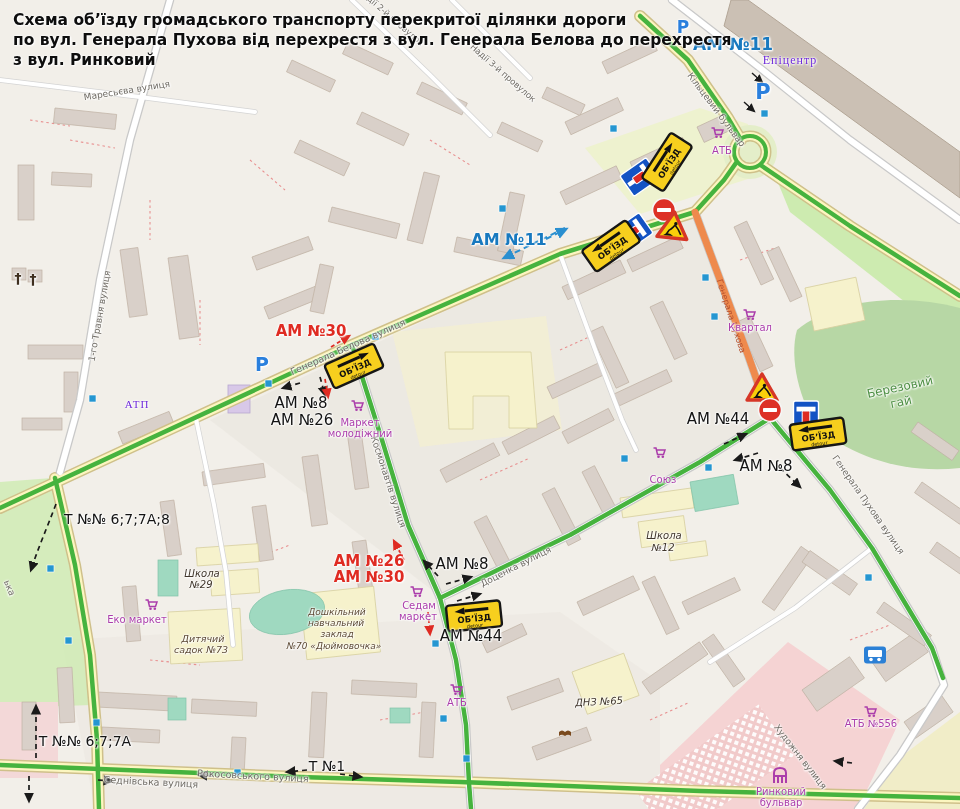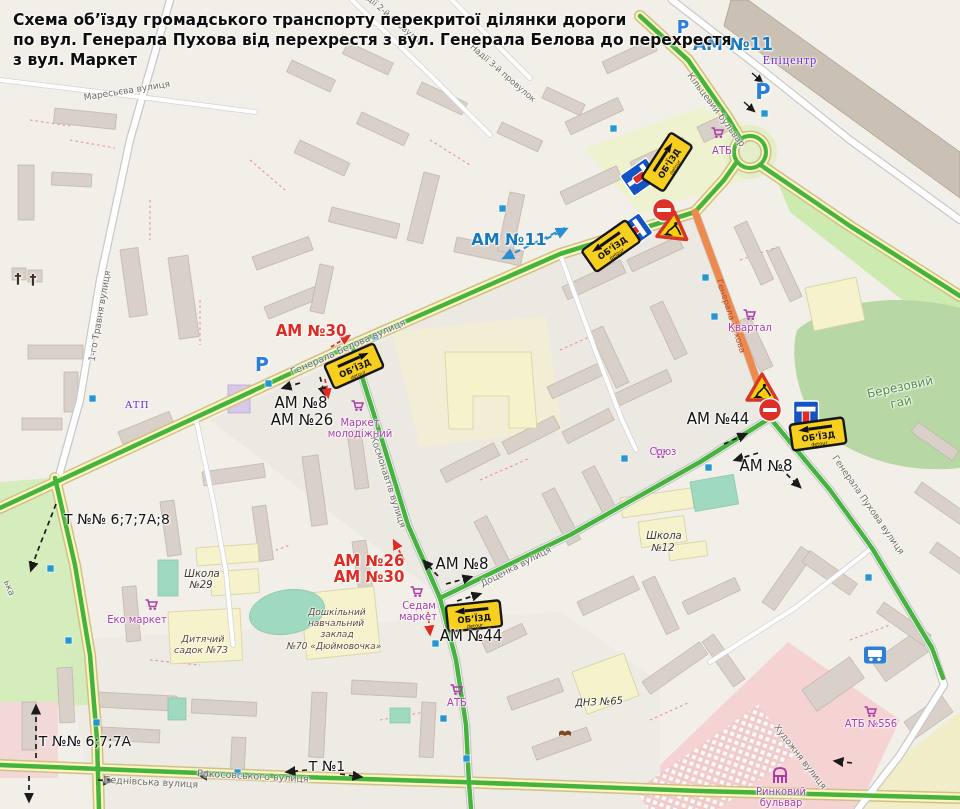--- a/index.html
+++ b/index.html
@@ -406,21 +406,21 @@
       <div class="maplabel amk" style="left: 462px; top: 564px; font-size: 15px; transform: translate(-50%, -50%) rotate(0deg);">АМ №8</div>
       <div class="maplabel amk" style="left: 471px; top: 636px; font-size: 15px; transform: translate(-50%, -50%) rotate(0deg);">АМ №44</div>
       <div class="maplabel amk" style="left: 117px; top: 519px; font-size: 14px; transform: translate(-50%, -50%) rotate(0deg);">Т №№ 6;7;7А;8</div>
       <div class="maplabel amk" style="left: 85px; top: 741px; font-size: 14px; transform: translate(-50%, -50%) rotate(0deg);">Т №№ 6;7;7А</div>
       <div class="maplabel amk" style="left: 327px; top: 766px; font-size: 14px; transform: translate(-50%, -50%) rotate(0deg);">Т №1</div>
       <div class="maplabel poi" style="left: 722px; top: 151px; font-size: 10px; transform: translate(-50%, -50%) rotate(0deg);">АТБ</div>
       <div class="maplabel poi" style="left: 360px; top: 423px; font-size: 10px; transform: translate(-50%, -50%) rotate(0deg);">Маркет</div>
       <div class="maplabel poi" style="left: 360px; top: 434px; font-size: 10px; transform: translate(-50%, -50%) rotate(0deg);">молодіжний</div>
       <div class="maplabel poi" style="left: 137px; top: 620px; font-size: 10px; transform: translate(-50%, -50%) rotate(0deg);">Еко маркет</div>
       <div class="maplabel poi" style="left: 750px; top: 328px; font-size: 10px; transform: translate(-50%, -50%) rotate(0deg);">Квартал</div>
-      <div class="maplabel poi" style="left: 663px; top: 452px; font-size: 10px; transform: translate(-50%, -50%) rotate(0deg);">Союз</div>
+      <div class="maplabel poi" style="left: 663px; top: 480px; font-size: 10px; transform: translate(-50%, -50%) rotate(0deg);">Союз</div>
       <div class="maplabel poi" style="left: 419px; top: 606px; font-size: 10px; transform: translate(-50%, -50%) rotate(0deg);">Седам</div>
       <div class="maplabel poi" style="left: 418px; top: 617px; font-size: 10px; transform: translate(-50%, -50%) rotate(0deg);">маркет</div>
       <div class="maplabel poi" style="left: 457px; top: 703px; font-size: 10px; transform: translate(-50%, -50%) rotate(0deg);">АТБ</div>
       <div class="maplabel poi" style="left: 871px; top: 724px; font-size: 10px; transform: translate(-50%, -50%) rotate(0deg);">АТБ №556</div>
       <div class="maplabel poi" style="left: 781px; top: 792px; font-size: 10px; transform: translate(-50%, -50%) rotate(0deg);">Ринковий</div>
       <div class="maplabel poi" style="left: 781px; top: 803px; font-size: 10px; transform: translate(-50%, -50%) rotate(0deg);">бульвар</div>
       <div class="maplabel area" style="left: 790px; top: 60px; font-size: 12px; transform: translate(-50%, -50%) rotate(0deg);">Епіцентр</div>
       <div class="maplabel area" style="left: 137px; top: 404px; font-size: 11px; transform: translate(-50%, -50%) rotate(0deg);">АТП</div>
       <div class="maplabel sch" style="left: 202px; top: 574px; font-size: 10px; transform: translate(-50%, -50%) rotate(0deg);">Школа</div>
       <div class="maplabel sch" style="left: 201px; top: 585px; font-size: 10px; transform: translate(-50%, -50%) rotate(0deg);">№29</div>
@@ -436,16 +436,16 @@
       <div class="maplabel park" style="left: 683px; top: 27px; font-size: 17px; transform: translate(-50%, -50%) rotate(0deg);">Р</div>
       <div class="maplabel park" style="left: 763px; top: 92px; font-size: 21px; transform: translate(-50%, -50%) rotate(0deg);">Р</div>
       <div class="maplabel park" style="left: 262px; top: 364px; font-size: 19px; transform: translate(-50%, -50%) rotate(0deg);">Р</div>
       <div class="maplabel ch" style="left: 18px; top: 278px; font-size: 14px; transform: translate(-50%, -50%) rotate(0deg);">†</div>
       <div class="maplabel ch" style="left: 33px; top: 279px; font-size: 14px; transform: translate(-50%, -50%) rotate(0deg);">†</div>
     </div>
 
 <div class="title">
   <div>Схема об’їзду громадського транспорту перекритої ділянки дороги</div>
   <div>по вул. Генерала Пухова від перехрестя з  вул. Генерала Белова до перехрестя</div>
-  <div>з вул. Маркет</div>
+  <div>з вул. Ринковий</div>
 </div>
 
 </div>
 
 </body></html>

